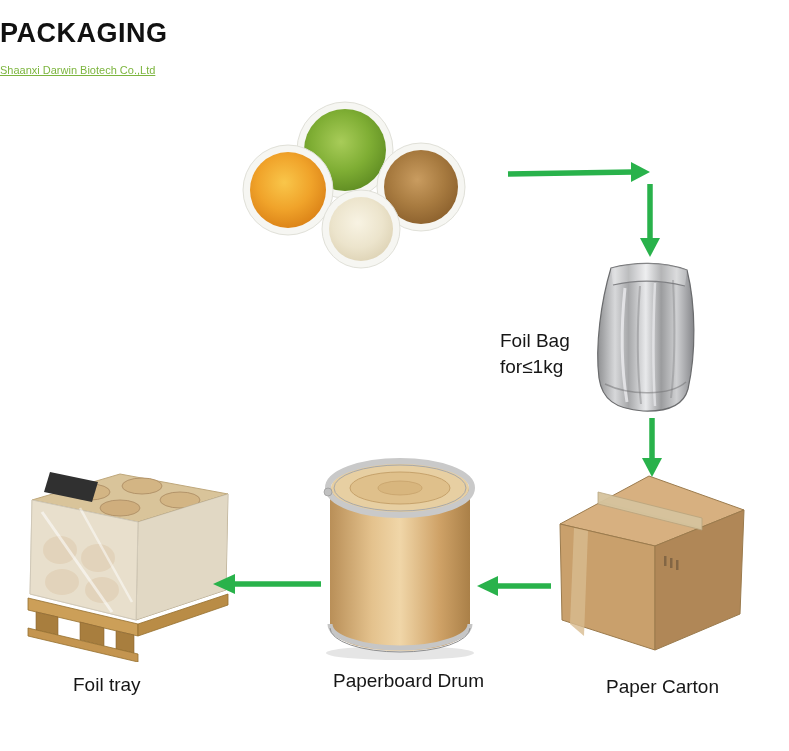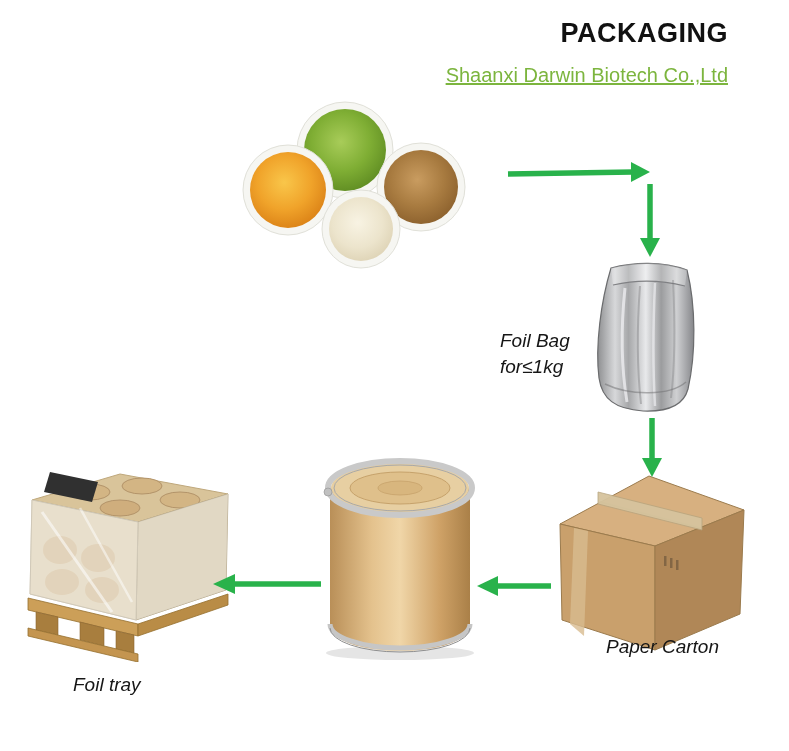--- a/index.html
+++ b/index.html
@@ -2,28 +2,28 @@
 <html><head>
 <meta charset="utf-8">
 <style>
   html,body{margin:0;padding:0;background:#ffffff;}
   .canvas{
     position:relative;width:789px;height:751px;background:#ffffff;
     font-family:"Liberation Sans", sans-serif;color:#161616;overflow:hidden;
   }
   .title{
     position:absolute;top:18px;left:0;width:728px;margin:0;
-    text-align:right;font-size:27px;font-weight:bold;letter-spacing:.5px;color:#111;
+    text-align:left;font-size:27px;font-weight:bold;letter-spacing:.5px;color:#111;
   }
   .company{
-    position:absolute;top:64px;left:0;width:728px;text-align:right;
-    font-size:20px;color:#7cb53e;text-decoration:underline;cursor:pointer;
+    position:absolute;top:64px;left:0;width:728px;text-align:left;
+    font-size:11px;color:#7cb53e;text-decoration:underline;cursor:pointer;
   }
   .img{position:absolute;}
-  .label{position:absolute;font-size:19px;line-height:26px;color:#161616;font-style:italic;}
+  .label{position:absolute;font-size:19px;line-height:26px;color:#161616;}
   .arrows{position:absolute;left:0;top:0;pointer-events:none;}
 </style>
 </head>
 <body>
 
 <div class="canvas">
 
   <h1 class="title">PACKAGING</h1>
   <a class="company" href="#">Shaanxi Darwin Biotech Co.,Ltd</a>
 
@@ -174,24 +174,25 @@
       <line x1="321" y1="584" x2="233" y2="584" stroke-width="5.5"></line>
       <polygon points="235,574 235,594 213,584" stroke="none"></polygon>
     </g>
   </svg>
 
   <div class="label" style="left:500px;top:328px">
     <div>Foil Bag</div>
     <div>for≤1kg</div>
   </div>
 
-  <div class="label" style="left:606px;top:634px">
+  <div class="label" style="left:606px;top:674px">
     <div>Paper Carton</div>
   </div>
 
   <div class="label" style="left:333px;top:668px">
+    <div>Paperboard Drum</div>
   </div>
 
   <div class="label" style="left:73px;top:672px">
     <div>Foil tray</div>
   </div>
 
 </div>
 
 </body></html>

